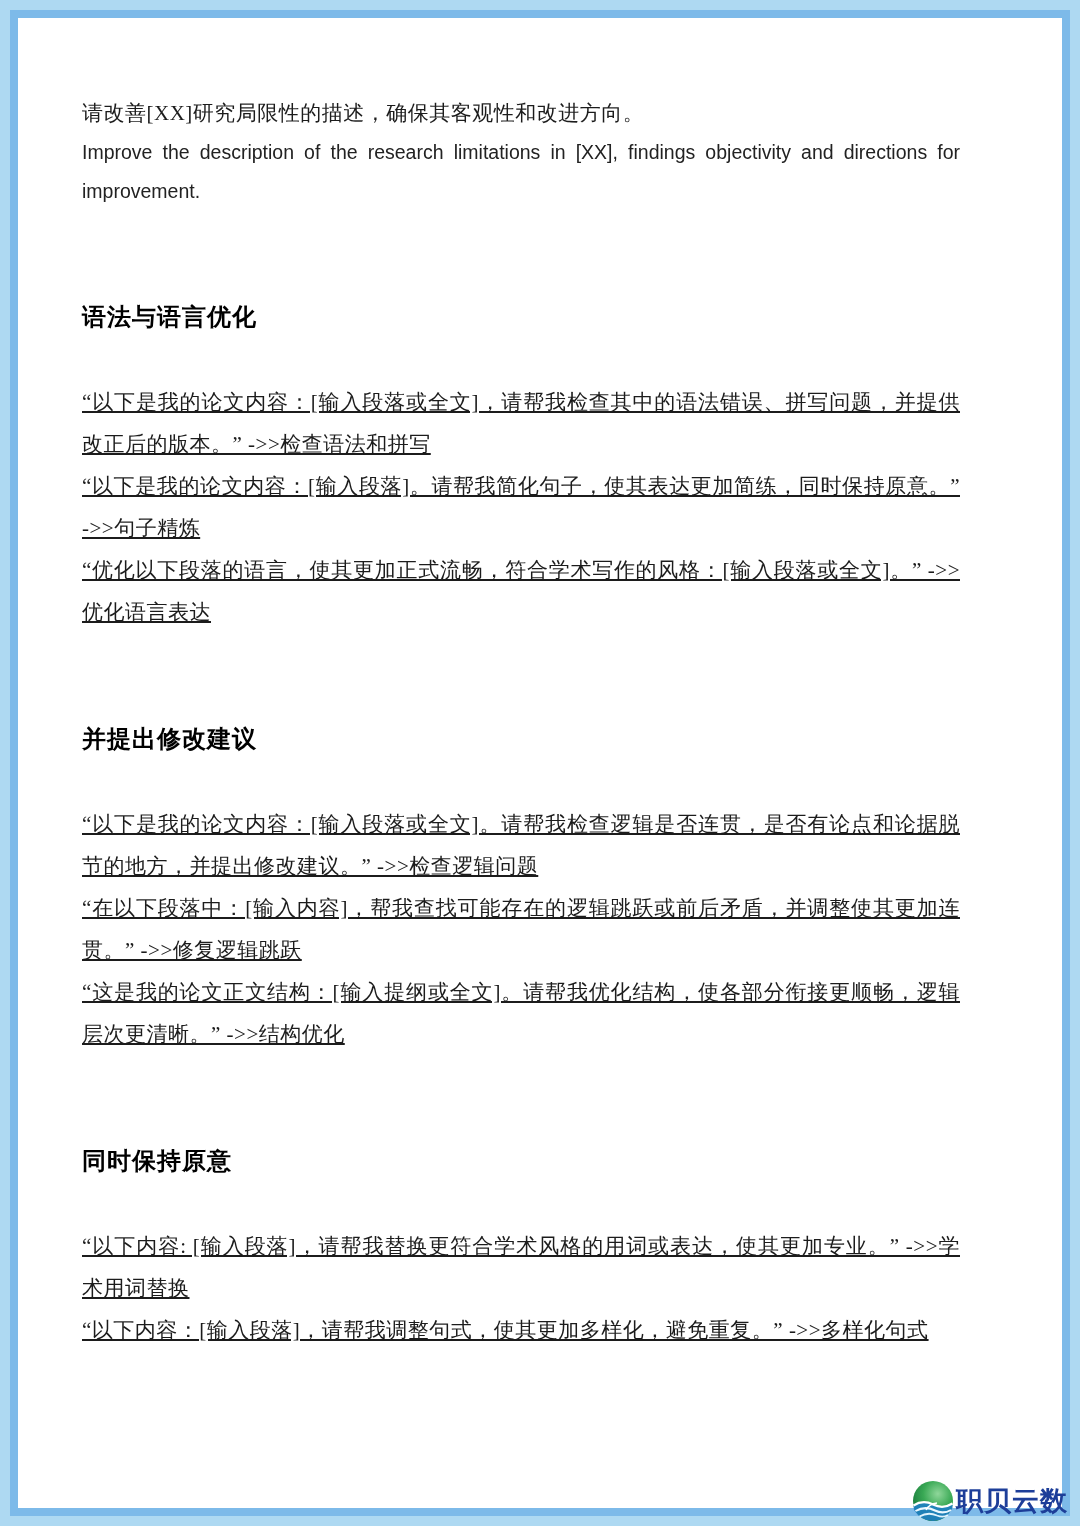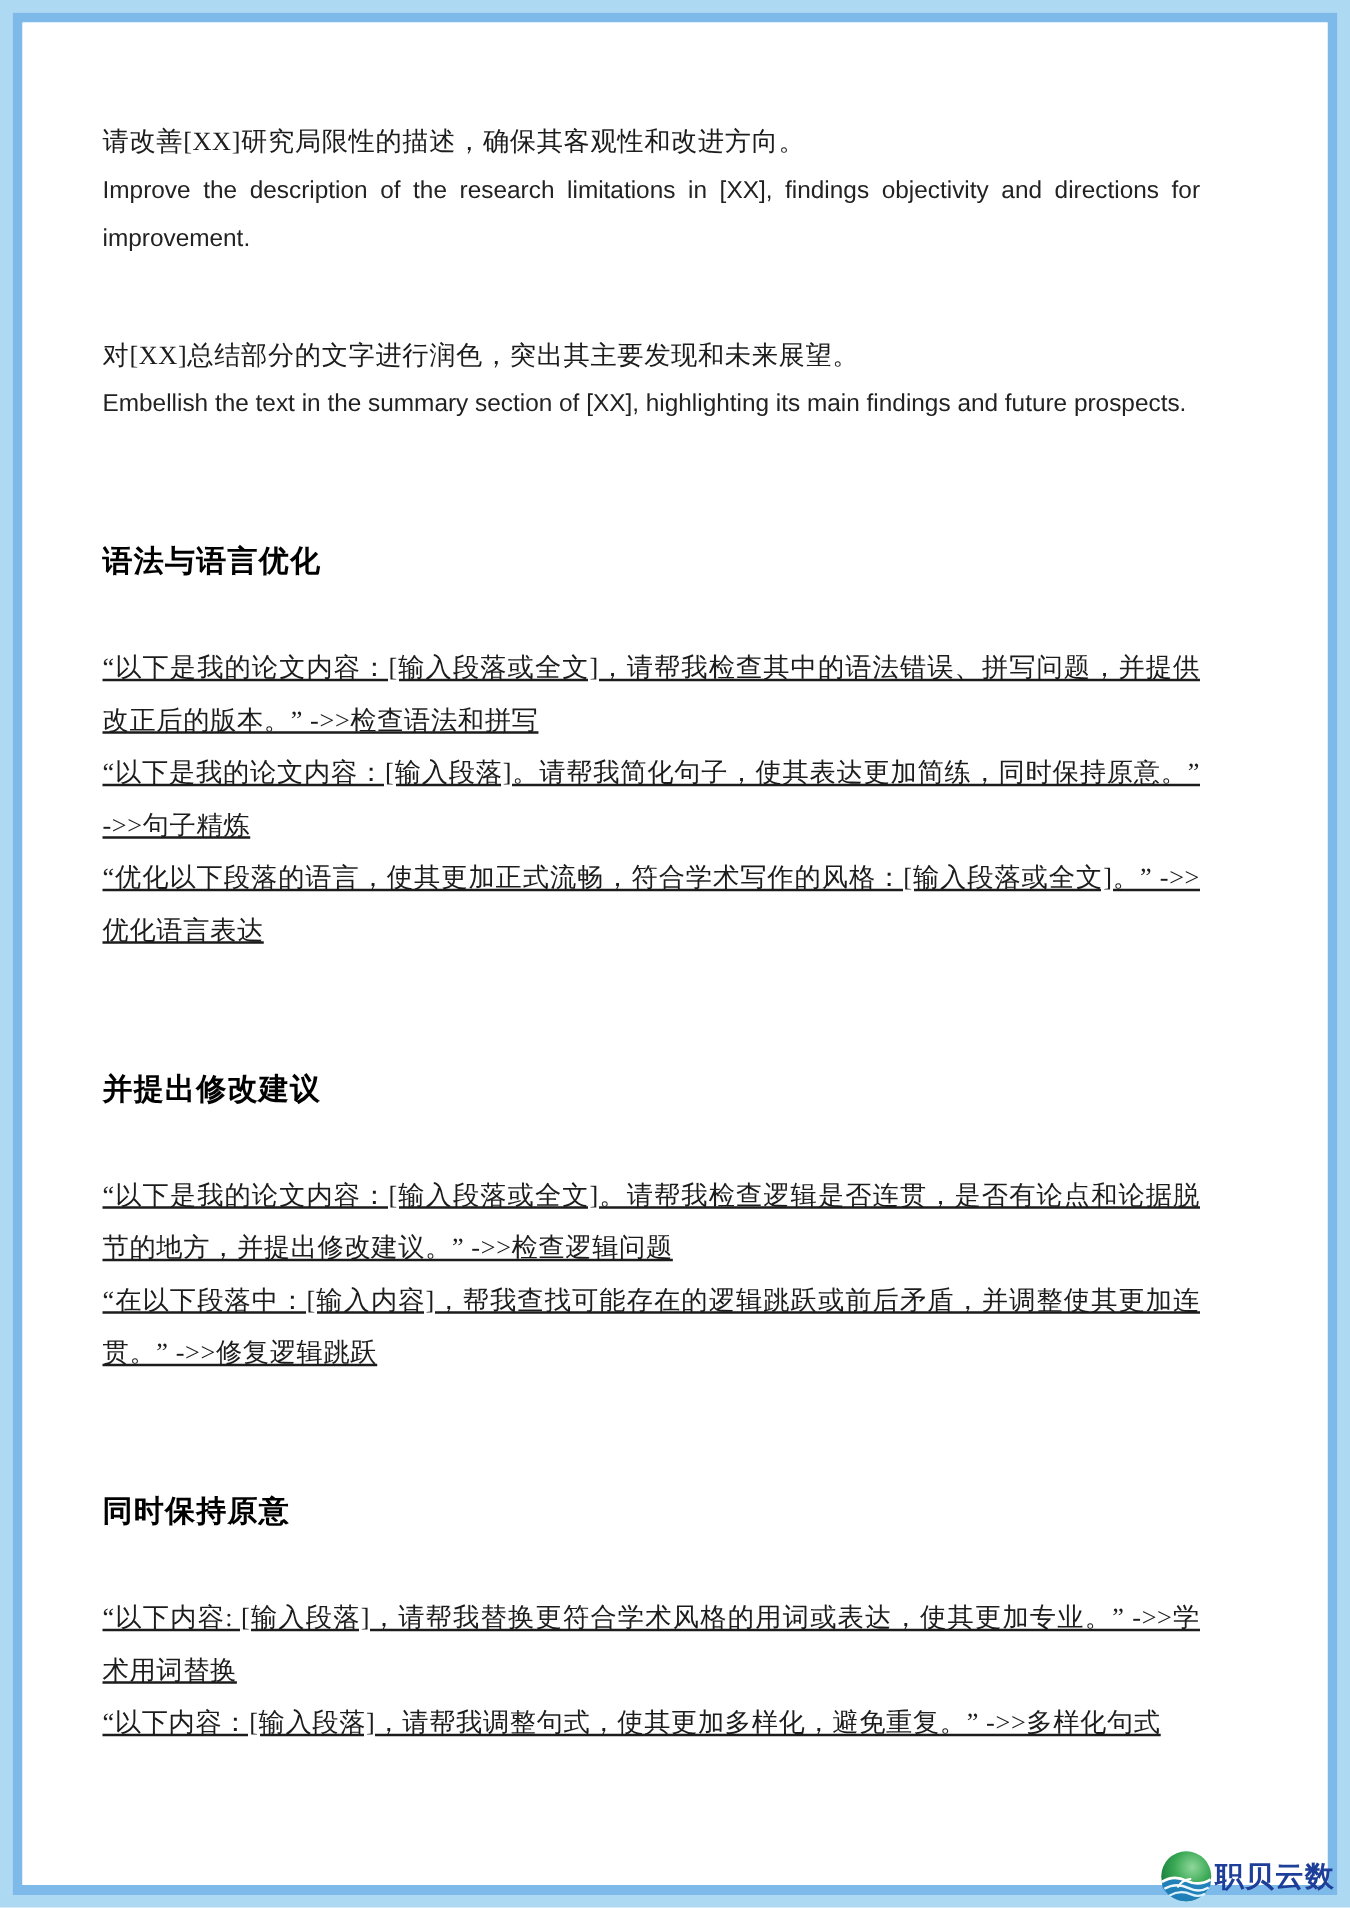--- a/index.html
+++ b/index.html
@@ -59,55 +59,52 @@
     right: 12px;
     bottom: 4px;
     display: flex;
     align-items: center;
     gap: 2px;
     z-index: 5;
   }
   .logo-icon { width: 42px; height: 42px; display: block; }
   .logo-text {
     font-family: "Liberation Sans", "DejaVu Sans", sans-serif;
-    font-size: 23px;
+    font-size: 27px;
     font-weight: bold;
     color: #1d3e99;
     letter-spacing: 1px;
     white-space: nowrap;
   }
 </style>
 </head>
 <body>
 
 <div class="frame"></div>
 
 <div class="content">
 
   <div class="intro-pair">
     <p class="zh-line">请改善[XX]研究局限性的描述，确保其客观性和改进方向。</p>
     <p class="en-line">Improve the description of the research limitations in [XX], findings objectivity and directions for improvement.</p>
   </div>
 
-  <div class="intro-pair">
-    <p class="zh-line">对[XX]总结部分的文字进行润色，突出其主要发现和未来展望。</p>
-    <p class="en-line">Embellish the text in the summary section of [XX], highlighting its main findings and future prospects.</p>
-  </div>
 
   <div class="section">
     <h2 class="section-title">语法与语言优化</h2>
     <p class="prompt-item">“以下是我的论文内容：[输入段落或全文]，请帮我检查其中的语法错误、拼写问题，并提供改正后的版本。” -&gt;&gt;检查语法和拼写</p>
     <p class="prompt-item">“以下是我的论文内容：[输入段落]。请帮我简化句子，使其表达更加简练，同时保持原意。” -&gt;&gt;句子精炼</p>
     <p class="prompt-item">“优化以下段落的语言，使其更加正式流畅，符合学术写作的风格：[输入段落或全文]。” -&gt;&gt;优化语言表达</p>
   </div>
 
   <div class="section">
     <h2 class="section-title">并提出修改建议</h2>
     <p class="prompt-item">“以下是我的论文内容：[输入段落或全文]。请帮我检查逻辑是否连贯，是否有论点和论据脱节的地方，并提出修改建议。” -&gt;&gt;检查逻辑问题</p>
     <p class="prompt-item">“在以下段落中：[输入内容]，帮我查找可能存在的逻辑跳跃或前后矛盾，并调整使其更加连贯。” -&gt;&gt;修复逻辑跳跃</p>
+    <p class="prompt-item">“这是我的论文正文结构：[输入提纲或全文]。请帮我优化结构，使各部分衔接更顺畅，逻辑层次更清晰。” -&gt;&gt;结构优化</p>
   </div>
 
   <div class="section">
     <h2 class="section-title">同时保持原意</h2>
     <p class="prompt-item">“以下内容: [输入段落]，请帮我替换更符合学术风格的用词或表达，使其更加专业。” -&gt;&gt;学术用词替换</p>
     <p class="prompt-item">“以下内容：[输入段落]，请帮我调整句式，使其更加多样化，避免重复。” -&gt;&gt;多样化句式</p>
 
   </div>
 
 </div>

